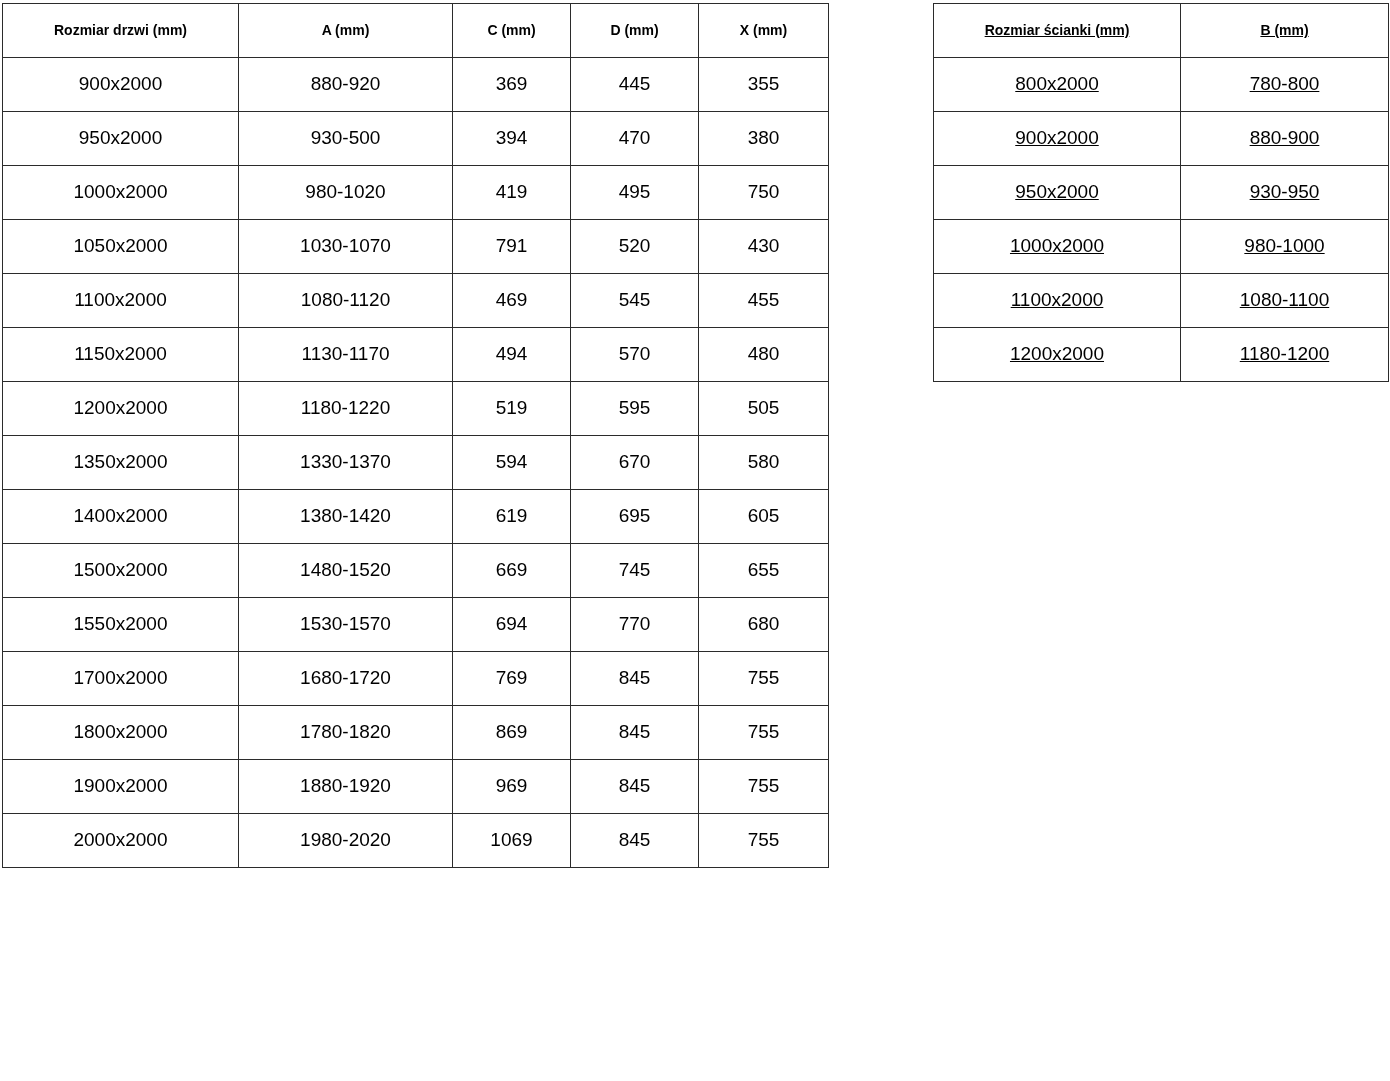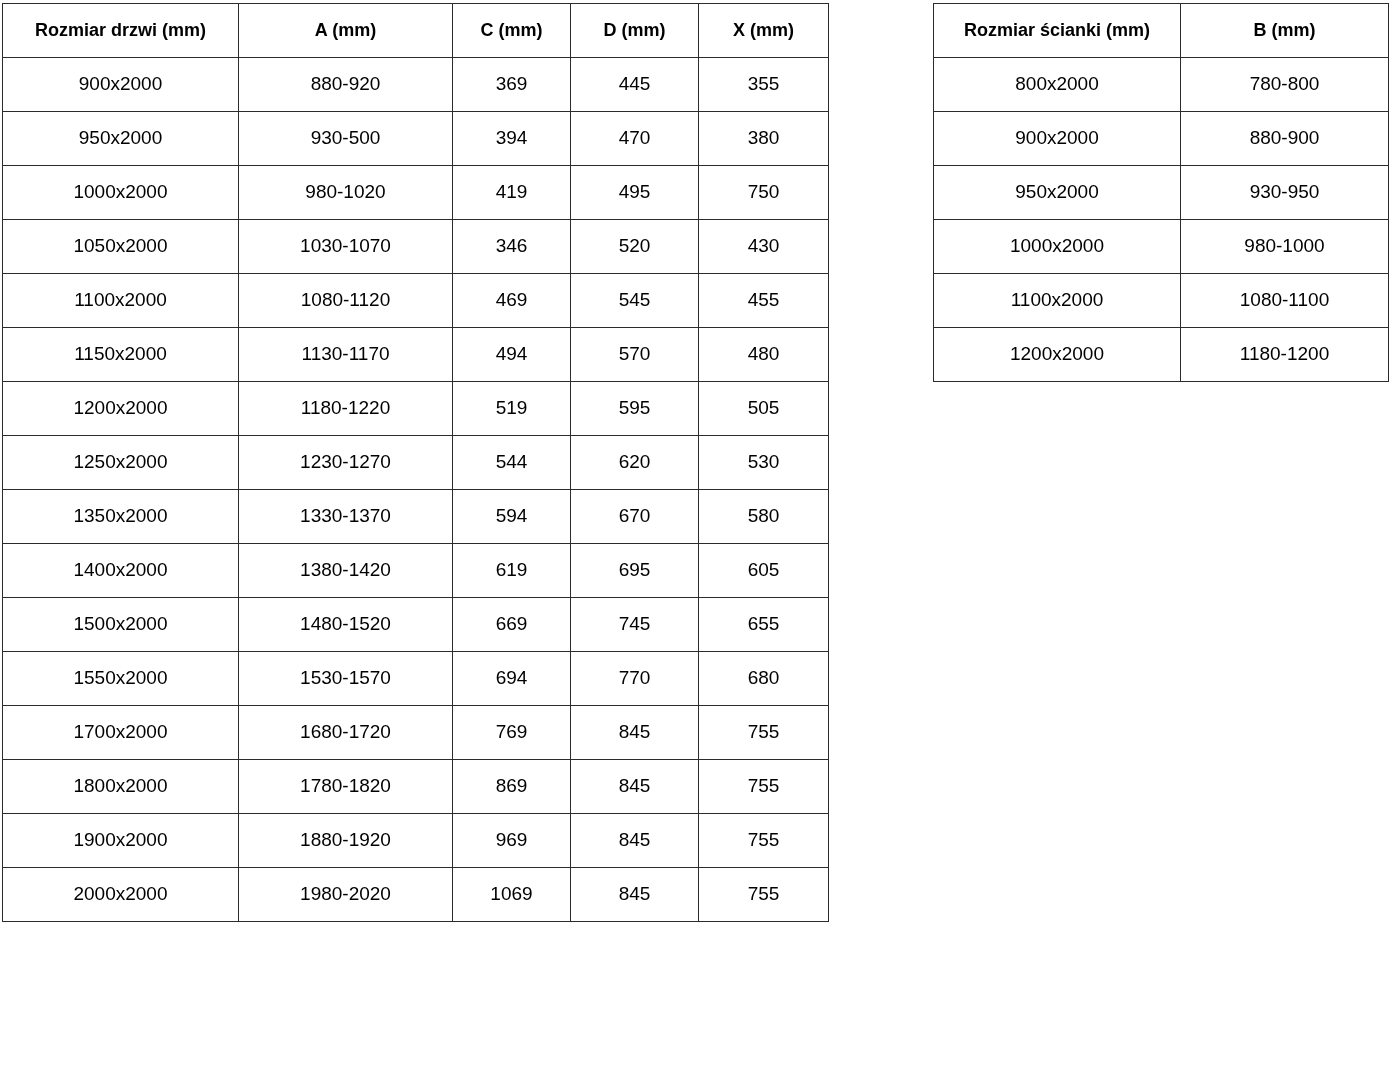--- a/index.html
+++ b/index.html
@@ -31,21 +31,21 @@
     vertical-align: middle;
     font-size: 19px;
     height: 53px;
     padding: 0 4px;
     font-weight: normal;
     color: #000000;
     line-height: 1.1;
   }
   table.spec-table th {
     font-weight: bold;
-    font-size: 18px;
+    font-size: 14px;
   }
 
   
   #doors-table-wrap {
     position: absolute;
     left: 2px;
     top: 3px;
   }
   #doors-table {
     width: 826px;
@@ -54,20 +54,21 @@
   #doors-table col.c-a     { width: 214px; }
   #doors-table col.c-c     { width: 118px; }
   #doors-table col.c-d     { width: 128px; }
   #doors-table col.c-x     { width: 130px; }
 
   
   #wall-table-wrap {
     position: absolute;
     left: 933px;
     top: 3px;
+    text-decoration: underline;
   }
   #wall-table {
     width: 455px;
   }
   #wall-table col.c-size { width: 247px; }
   #wall-table col.c-b    { width: 208px; }
 </style>
 </head>
 <body>
 
@@ -109,21 +110,21 @@
           <tr>
             <td>1000x2000</td>
             <td>980-1020</td>
             <td>419</td>
             <td>495</td>
             <td>750</td>
           </tr>
           <tr>
             <td>1050x2000</td>
             <td>1030-1070</td>
-            <td>346</td>
+            <td>791</td>
             <td>520</td>
             <td>430</td>
           </tr>
           <tr>
             <td>1100x2000</td>
             <td>1080-1120</td>
             <td>469</td>
             <td>545</td>
             <td>455</td>
           </tr>
@@ -133,27 +134,20 @@
             <td>494</td>
             <td>570</td>
             <td>480</td>
           </tr>
           <tr>
             <td>1200x2000</td>
             <td>1180-1220</td>
             <td>519</td>
             <td>595</td>
             <td>505</td>
-          </tr>
-          <tr>
-            <td>1250x2000</td>
-            <td>1230-1270</td>
-            <td>544</td>
-            <td>620</td>
-            <td>530</td>
           </tr>
           <tr>
             <td>1350x2000</td>
             <td>1330-1370</td>
             <td>594</td>
             <td>670</td>
             <td>580</td>
           </tr>
           <tr>
             <td>1400x2000</td>

